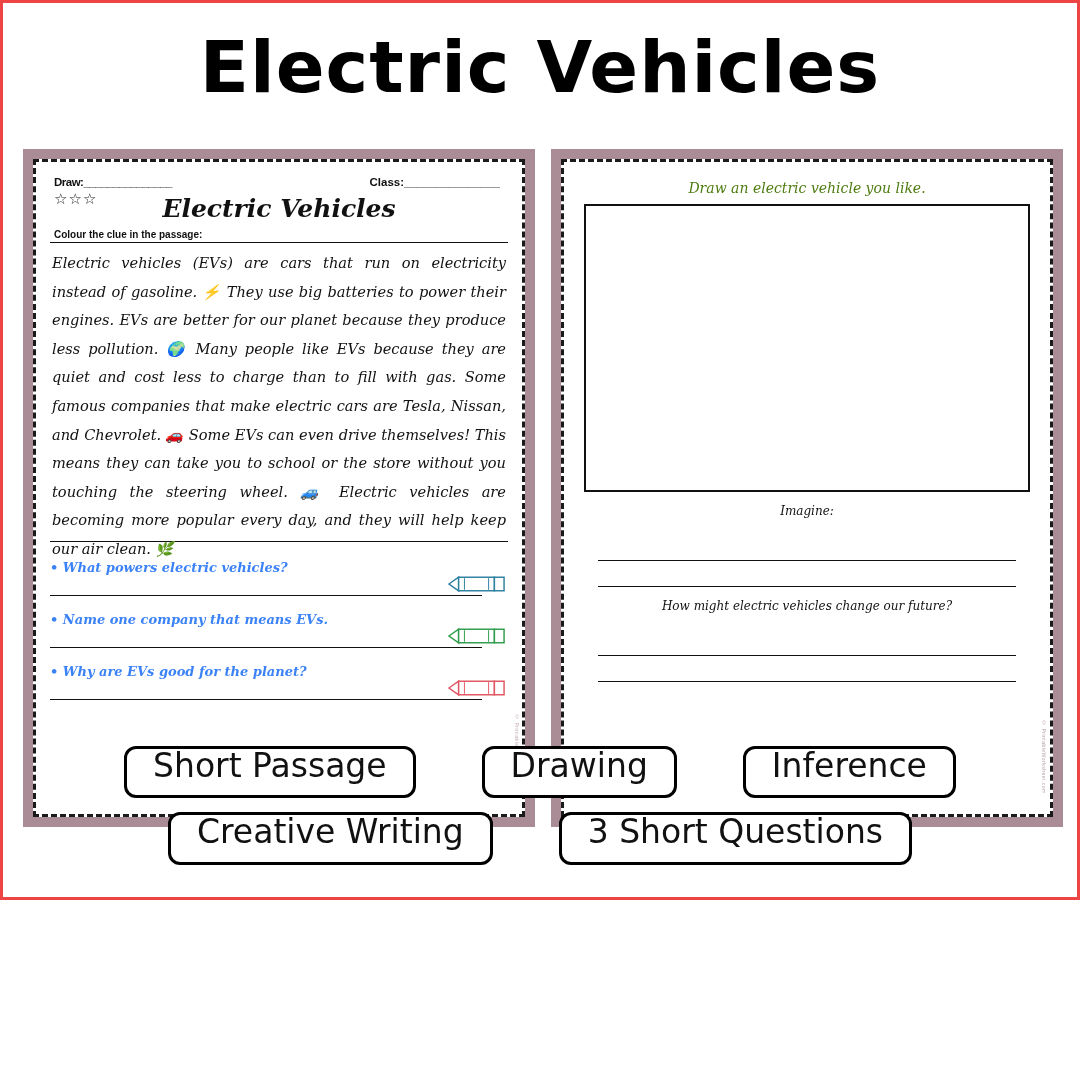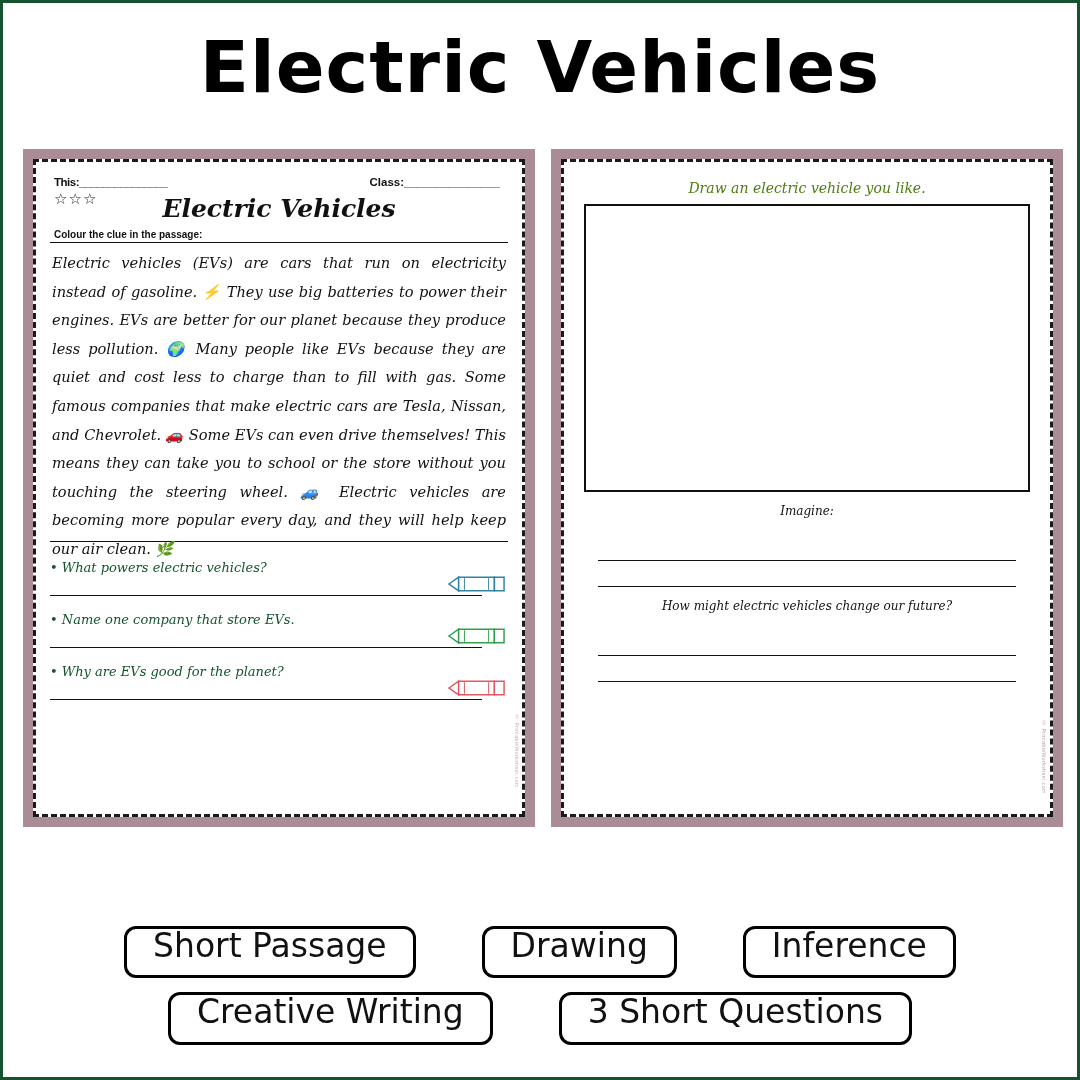--- a/index.html
+++ b/index.html
@@ -4,22 +4,22 @@
 <style>
   * { box-sizing: border-box; }
   html, body {
     margin: 0; padding: 0;
     width: 1080px; height: 1080px;
     background: #ffffff;
     font-family: "Liberation Sans", sans-serif;
   }
   .page {
     position: relative;
-    width: 1080px; height: 1080px;
-    border: 3px solid #14532d;
+    width: 1080px; height: 900px;
+    border: 3px solid #ef4444;
     background: #fff;
     overflow: hidden;
   }
 
   
   .main-title {
     position: absolute;
     top: 22px; left: 0; right: 0;
     text-align: center;
     font-family: "DejaVu Sans", sans-serif;
@@ -102,22 +102,23 @@
     color: #111;
     margin: 0;
   }
 
   .questions { margin-top: 18px; }
   .q-block { margin-bottom: 16px; position: relative; }
   .q-text {
     font-family: "DejaVu Serif", serif;
     font-style: italic;
     font-size: 13px;
-    color: #14532d;
+    color: #3b82f6;
     margin-bottom: 20px;
+    font-weight: bold;
   }
   .q-line {
     border-bottom: 1.3px solid #111;
     width: 432px;
     height: 1px;
   }
 
   
   .crayon {
     position: absolute;
@@ -200,21 +201,21 @@
 <body>
 
 <div class="page">
 
   <div class="main-title">Electric Vehicles</div>
 
   <div class="sheet sheet-left">
     <div class="sheet-inner">
 
       <div class="name-row">
-        <span class="blank">This:_______________</span>
+        <span class="blank">Draw:_______________</span>
         <span class="class-label">Class:_______________</span>
       </div>
 
       <div class="stars">☆☆☆</div>
 
       <div class="sheet-title">Electric Vehicles</div>
 
       <div class="instruction">Colour the clue in the passage:</div>
 
       <div class="passage-box">
@@ -229,21 +230,21 @@
           <svg class="crayon" viewBox="0 0 120 40">
             <polygon points="2,20 22,6 22,34" fill="#ffffff" stroke="#2b7fa0" stroke-width="3"></polygon>
             <rect x="22" y="6" width="74" height="28" fill="#ffffff" stroke="#2b7fa0" stroke-width="3"></rect>
             <rect x="96" y="6" width="20" height="28" fill="#ffffff" stroke="#2b7fa0" stroke-width="3"></rect>
             <line x1="34" y1="8" x2="34" y2="32" stroke="#2b7fa0" stroke-width="2"></line>
             <line x1="84" y1="8" x2="84" y2="32" stroke="#2b7fa0" stroke-width="2"></line>
           </svg>
         </div>
 
         <div class="q-block">
-          <div class="q-text">• Name one company that store EVs.</div>
+          <div class="q-text">• Name one company that means EVs.</div>
           <div class="q-line"></div>
           <svg class="crayon" viewBox="0 0 120 40">
             <polygon points="2,20 22,6 22,34" fill="#ffffff" stroke="#2e9c4a" stroke-width="3"></polygon>
             <rect x="22" y="6" width="74" height="28" fill="#ffffff" stroke="#2e9c4a" stroke-width="3"></rect>
             <rect x="96" y="6" width="20" height="28" fill="#ffffff" stroke="#2e9c4a" stroke-width="3"></rect>
             <line x1="34" y1="8" x2="34" y2="32" stroke="#2e9c4a" stroke-width="2"></line>
             <line x1="84" y1="8" x2="84" y2="32" stroke="#2e9c4a" stroke-width="2"></line>
           </svg>
         </div>
 

